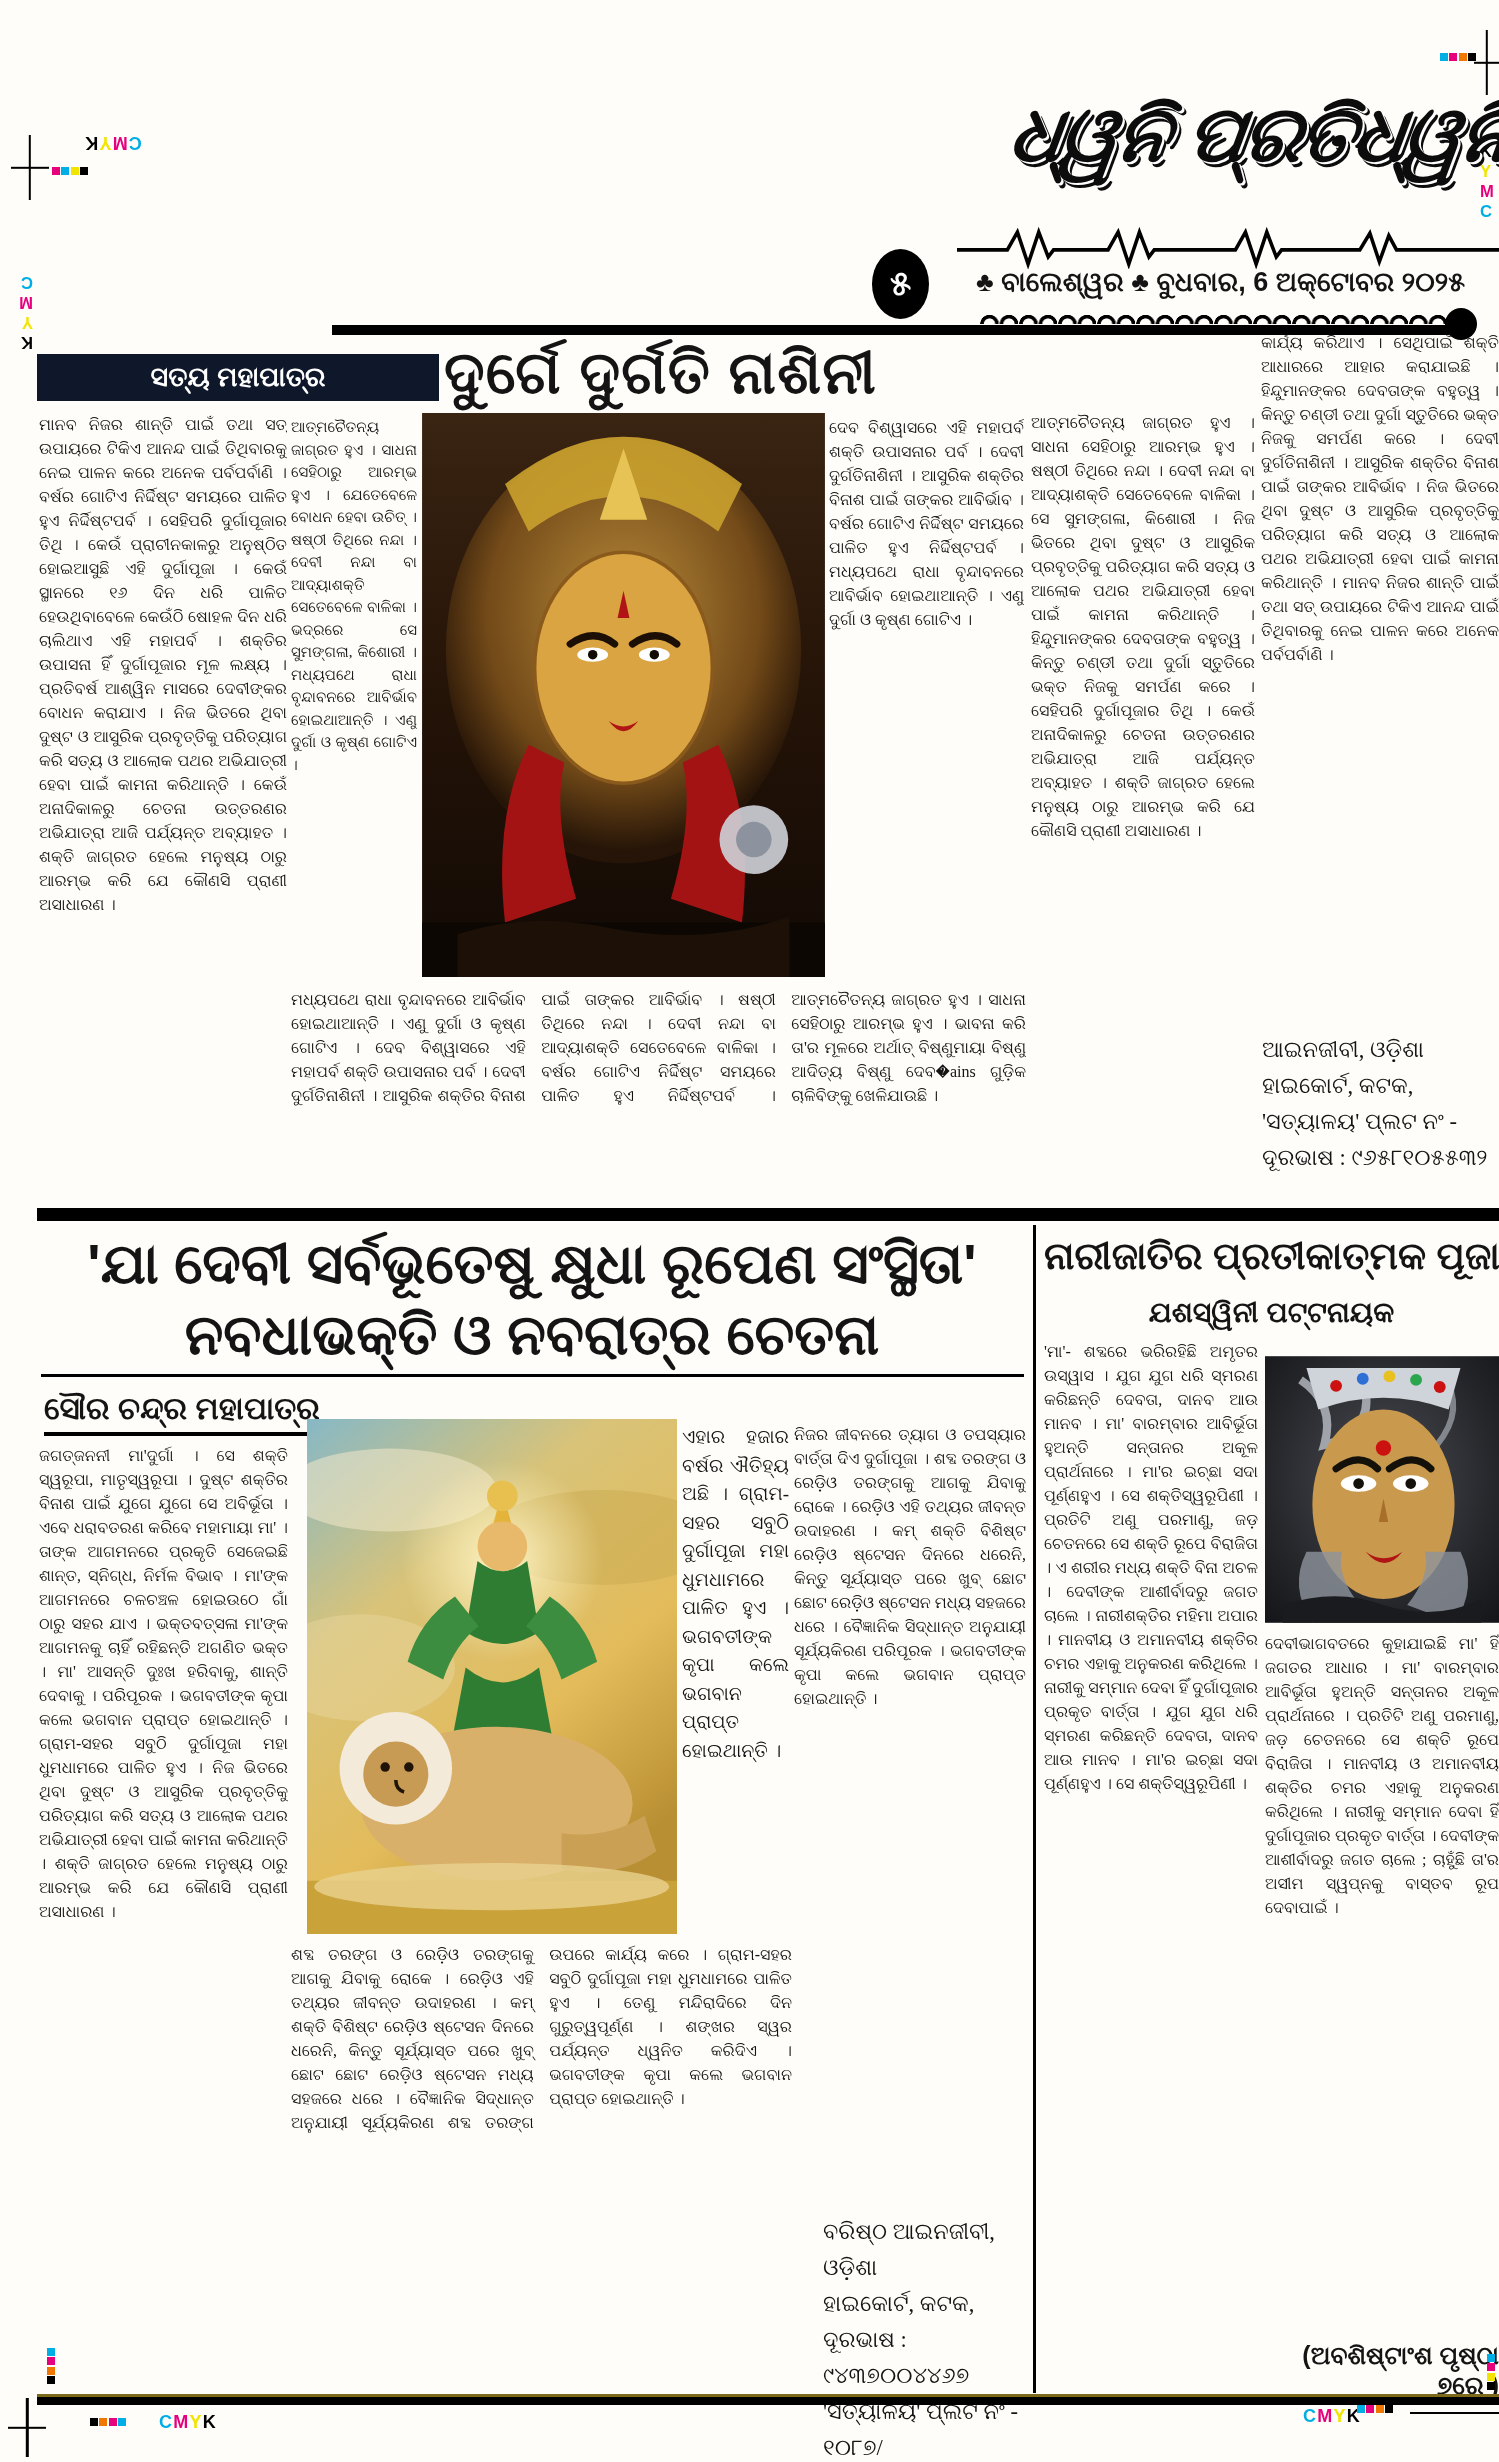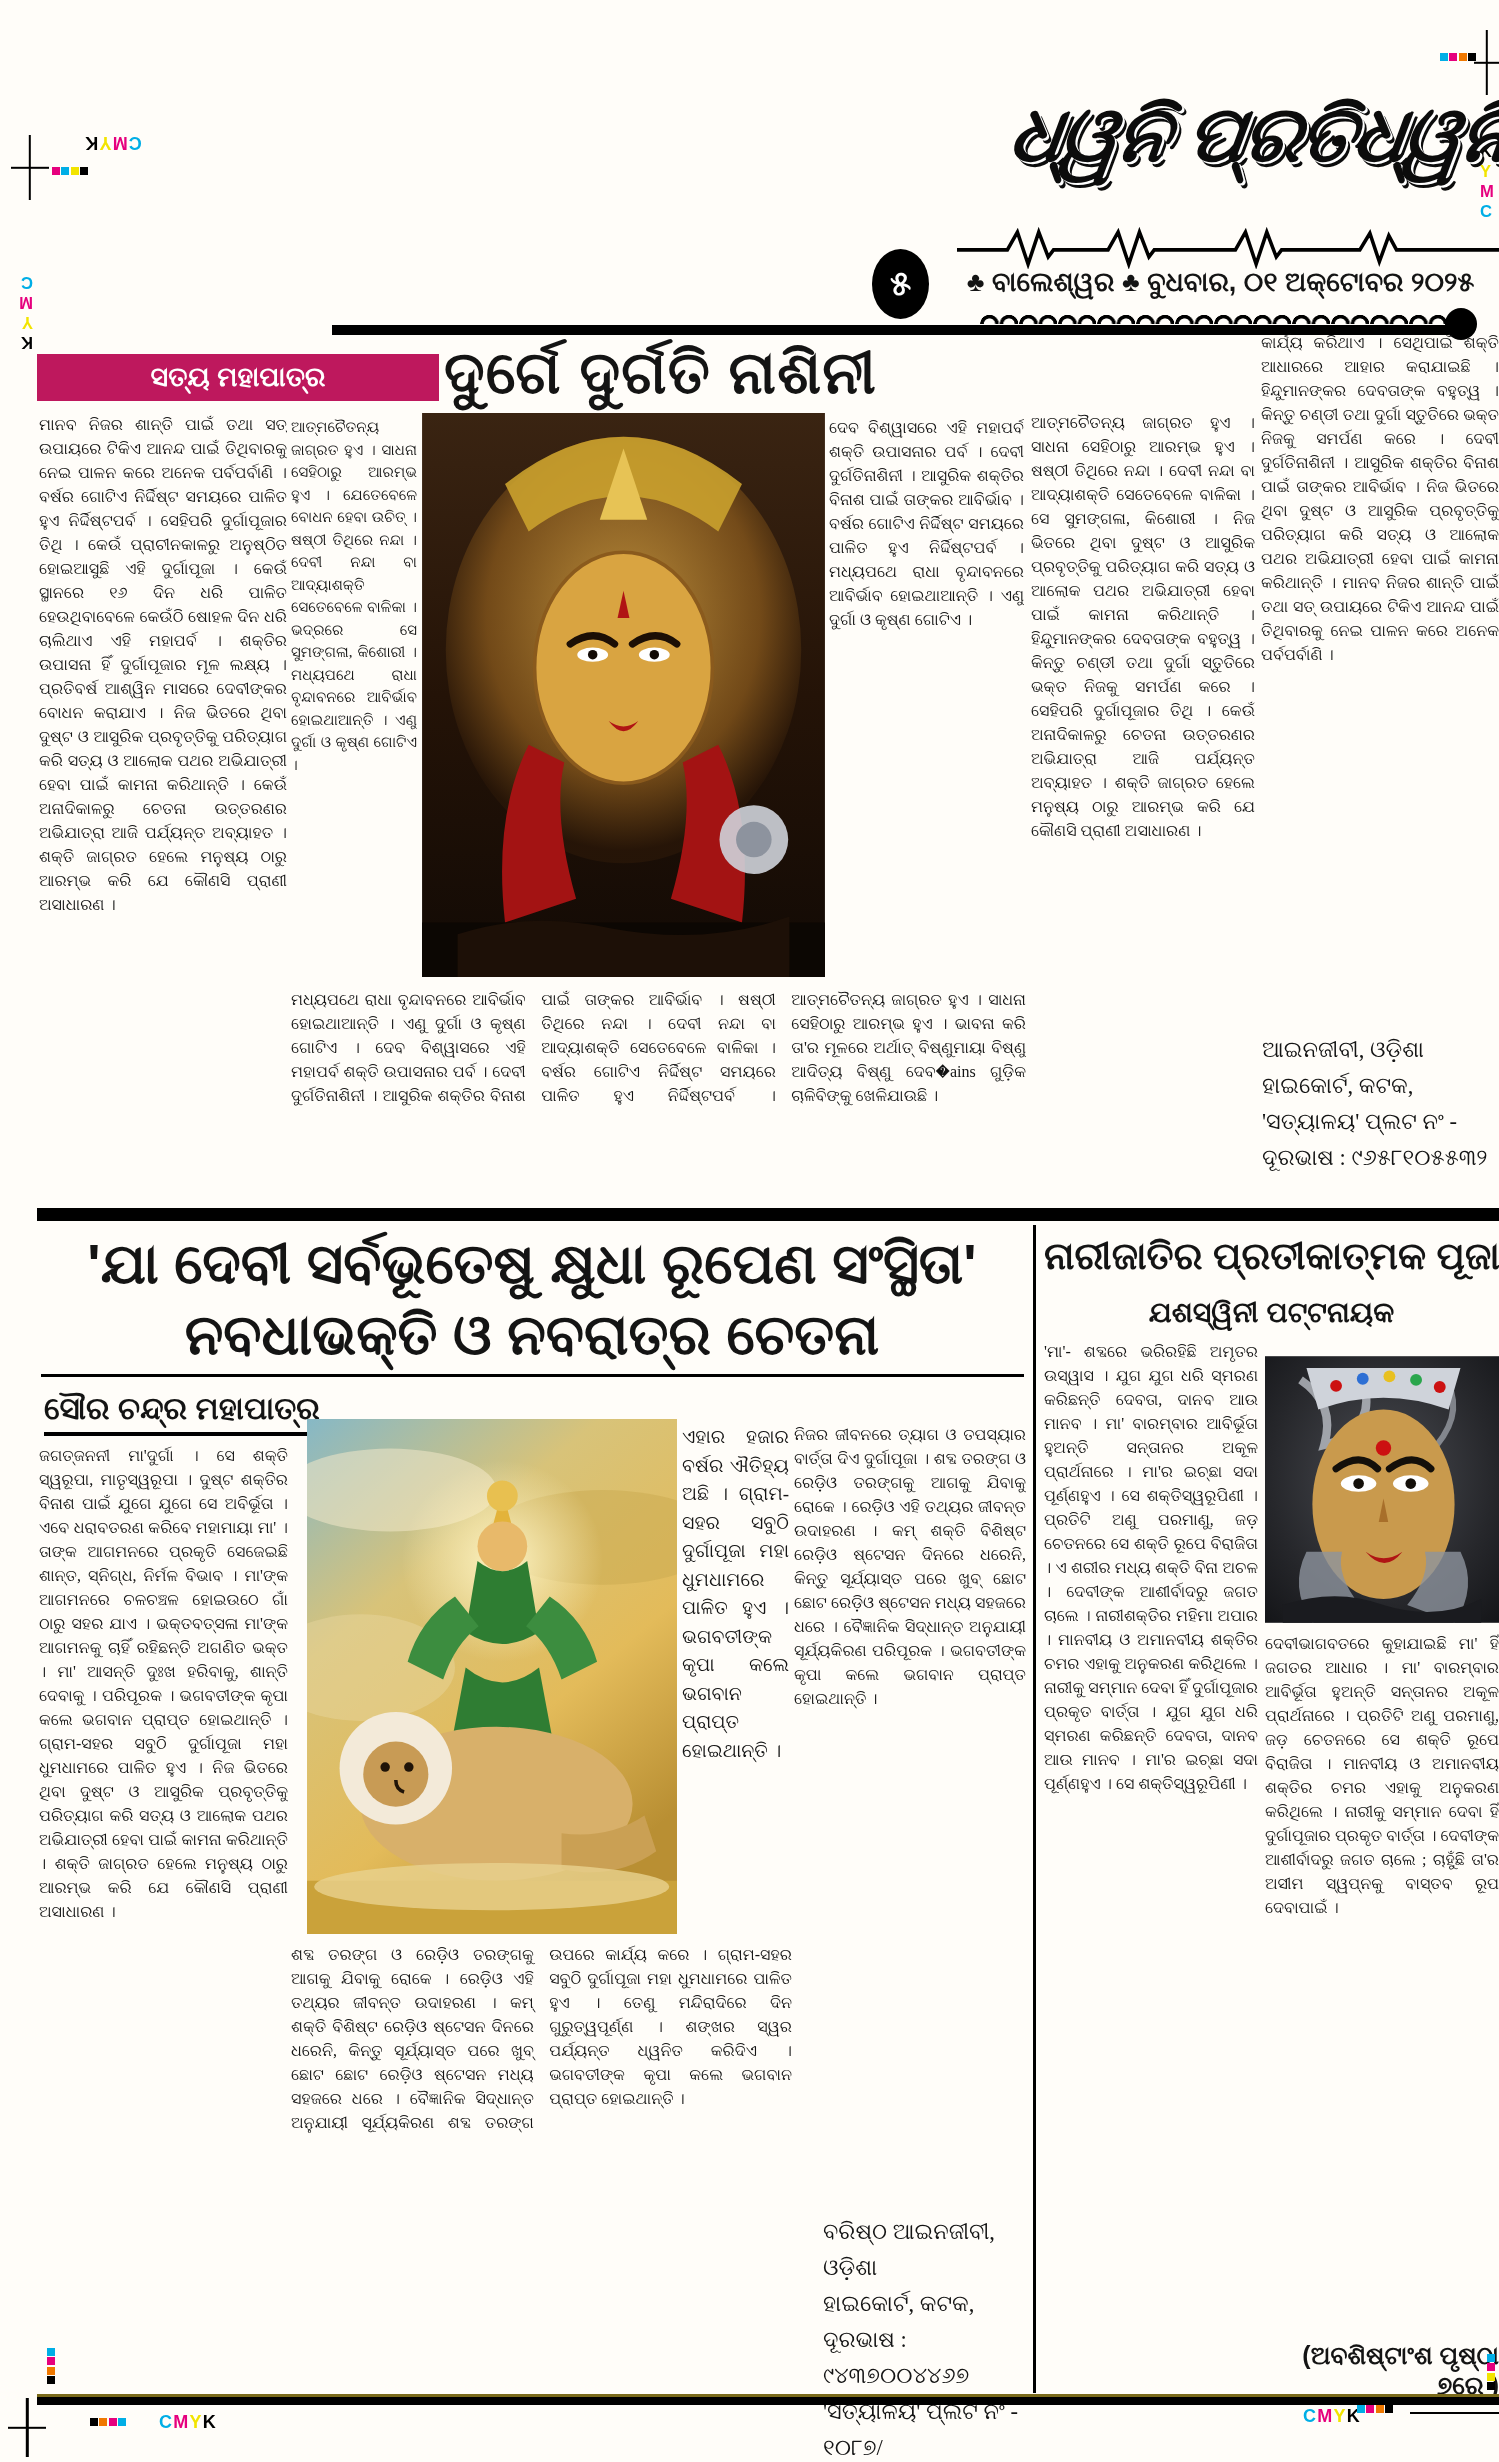--- a/index.html
+++ b/index.html
@@ -18,21 +18,21 @@
         text-shadow:2.4px 2.4px 0 #ffffff,4.7px 4.7px 0 #0c0c0c;}
   .pageno{background:#000;border-radius:50%;color:#fff;display:flex;
           align-items:center;justify-content:center;font-size:34px;font-weight:bold;}
   .dateline{font-size:27px;font-weight:bold;white-space:nowrap;}
   .coil{background-image:radial-gradient(circle 9px at 9.5px 21.3px,#fffdf9 5.3px,#000 6px,#000 9px,rgba(0,0,0,0) 9.5px);
         background-size:19.5px 21.3px;background-repeat:repeat-x;}
   .dot{background:#000;border-radius:50%;}
   
   .h1-main{font-size:59px;font-weight:900;text-align:left;white-space:nowrap;
            font-family:"Liberation Sans",sans-serif;letter-spacing:1.2px;}
-  .byline-box{background:#be185d;color:#fff;display:flex;align-items:center;
+  .byline-box{background:#0f172a;color:#fff;display:flex;align-items:center;
               justify-content:center;font-size:27px;font-weight:bold;}
   .sig{font-size:22.5px;line-height:1.6;text-align:left;font-family:"Liberation Serif",serif;}
   .sig span{display:block;}
   
   .h2-line{font-size:56px;font-weight:900;text-align:center;white-space:nowrap;}
   .byline-ul{font-size:31px;font-weight:bold;border-bottom:4.1px solid #000;padding-bottom:6px;}
   
   .h3-line{font-size:38px;font-weight:900;text-align:center;white-space:nowrap;}
   .byline-c{font-size:28.4px;font-weight:bold;text-align:center;}
   .cont{font-size:25px;font-weight:bold;text-align:right;}
@@ -78,21 +78,21 @@
 
   <div class="abs logo" style="left:1007px;top:89px;width:492px;height:136px;">ଧ୍ୱନି ପ୍ରତିଧ୍ୱନି</div>
   <div class="abs" style="left:957px;top:226px;width:542px;height:43px;">
     <svg width="542" height="43" viewBox="0 0 915 72">
       <path d="M0 40 H85 L102 10 L120 64 L138 10 L154 52 L163 40 H255 L272 10 L290 64 L308 10 L324 52 L333 40 H470 L487 10 L505 64 L523 10 L539 52 L548 40 H680 L697 12 L713 60 L729 16 L742 40 H915" fill="none" stroke="#000" stroke-width="6"></path>
     </svg>
   </div>
   <div class="abs pageno" style="left:872px;top:249px;width:57px;height:70px;">
     <span>୫</span>
   </div>
-  <div class="abs dateline" style="left:942px;top:267px;width:557px;text-align:center;">♣ ବାଲେଶ୍ୱର ♣ ବୁଧବାର, ୦୧ ଅକ୍ଟୋବର ୨୦୨୫</div>
+  <div class="abs dateline" style="left:942px;top:267px;width:557px;text-align:center;">♣ ବାଲେଶ୍ୱର ♣ ବୁଧବାର, 6 ଅକ୍ଟୋବର ୨୦୨୫</div>
   <div class="abs rule" style="left:332px;top:325px;width:1120px;height:10px;"></div>
   <div class="abs coil" style="left:980px;top:303px;width:468px;height:21.3px;"></div>
   <div class="abs dot" style="left:1445px;top:308px;width:32px;height:32px;"></div>
 
   <div class="abs byline-box" style="left:37px;top:354px;width:402px;height:47px;">
     <span>ସତ୍ୟ ମହାପାତ୍ର</span>
   </div>
   <div class="abs h1-main" style="left:444px;top:339px;width:806px;">ଦୁର୍ଗେ ଦୁର୍ଗତି ନାଶିନୀ</div>
 
   <div class="abs body-text" style="left:39px;top:413px;width:248px;height:763px;">ମାନବ ନିଜର ଶାନ୍ତି ପାଇଁ ତଥା ସତ୍ ଉପାୟରେ ଟିକିଏ ଆନନ୍ଦ ପାଇଁ ତିଥିବାରକୁ ନେଇ ପାଳନ କରେ ଅନେକ ପର୍ବପର୍ବାଣି । ବର୍ଷର ଗୋଟିଏ ନିର୍ଦ୍ଦିଷ୍ଟ ସମୟରେ ପାଳିତ ହୁଏ ନିର୍ଦ୍ଦିଷ୍ଟପର୍ବ । ସେହିପରି ଦୁର୍ଗାପୂଜାର ତିଥି । କେଉଁ ପ୍ରାଚୀନକାଳରୁ ଅନୁଷ୍ଠିତ ହୋଇଆସୁଛି ଏହି ଦୁର୍ଗାପୂଜା । କେଉଁ ସ୍ଥାନରେ ୧୬ ଦିନ ଧରି ପାଳିତ ହେଉଥିବାବେଳେ କେଉଁଠି ଷୋହଳ ଦିନ ଧରି ଚାଲିଥାଏ ଏହି ମହାପର୍ବ । ଶକ୍ତିର ଉପାସନା ହିଁ ଦୁର୍ଗାପୂଜାର ମୂଳ ଲକ୍ଷ୍ୟ । ପ୍ରତିବର୍ଷ ଆଶ୍ୱିନ ମାସରେ ଦେବୀଙ୍କର ବୋଧନ କରାଯାଏ । ନିଜ ଭିତରେ ଥିବା ଦୁଷ୍ଟ ଓ ଆସୁରିକ ପ୍ରବୃତ୍ତିକୁ ପରିତ୍ୟାଗ କରି ସତ୍ୟ ଓ ଆଲୋକ ପଥର ଅଭିଯାତ୍ରୀ ହେବା ପାଇଁ କାମନା କରିଥାନ୍ତି । କେଉଁ ଅନାଦିକାଳରୁ ଚେତନା ଉତ୍ତରଣର ଅଭିଯାତ୍ରା ଆଜି ପର୍ଯ୍ୟନ୍ତ ଅବ୍ୟାହତ । ଶକ୍ତି ଜାଗ୍ରତ ହେଲେ ମନୁଷ୍ୟ ଠାରୁ ଆରମ୍ଭ କରି ଯେ କୌଣସି ପ୍ରାଣୀ ଅସାଧାରଣ ।</div>

